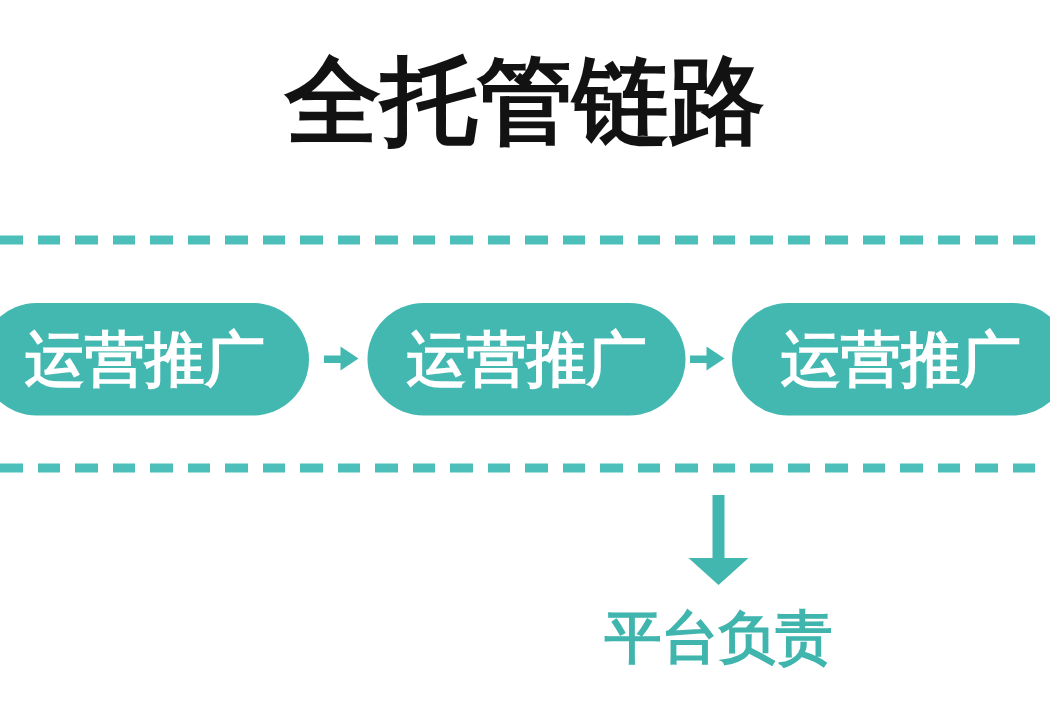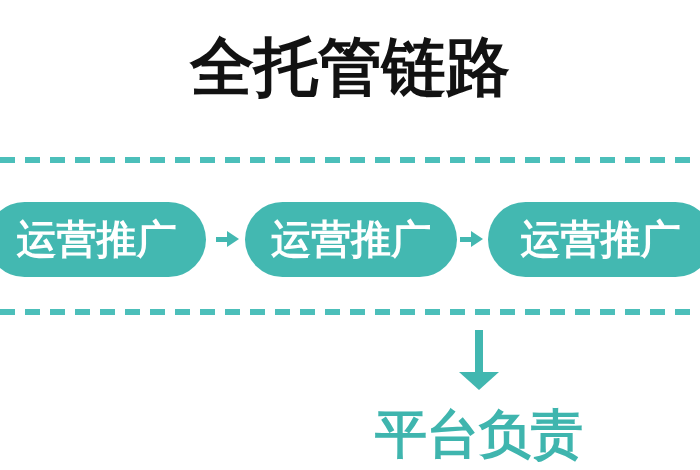--- a/index.html
+++ b/index.html
@@ -91,21 +91,21 @@
     border-left: 20px solid transparent;
     border-right: 20px solid transparent;
     border-top: 18px solid #41b7b0;
   }
   .footer-label {
     position: absolute;
     left: 329px;
     top: 400px;
     width: 300px;
     text-align: center;
-    font-size: 52px;
+    font-size: 38px;
     font-weight: bold;
     color: #3fb5ae;
     white-space: nowrap;
   }
 </style>
 </head>
 <body>
 
 <div class="canvas">
 

